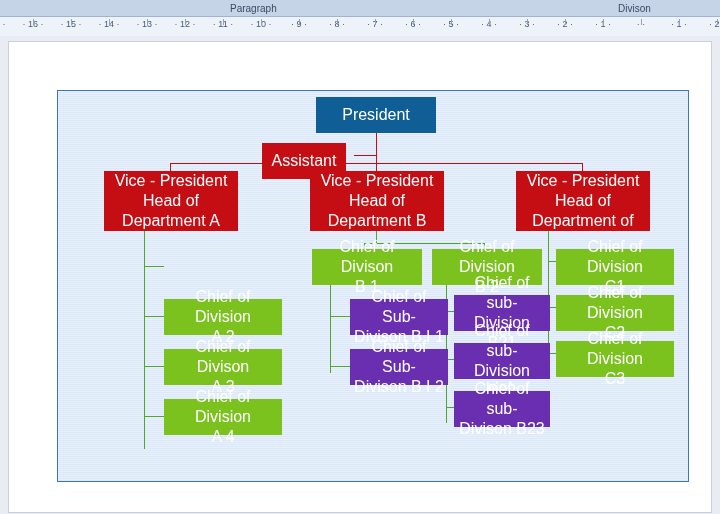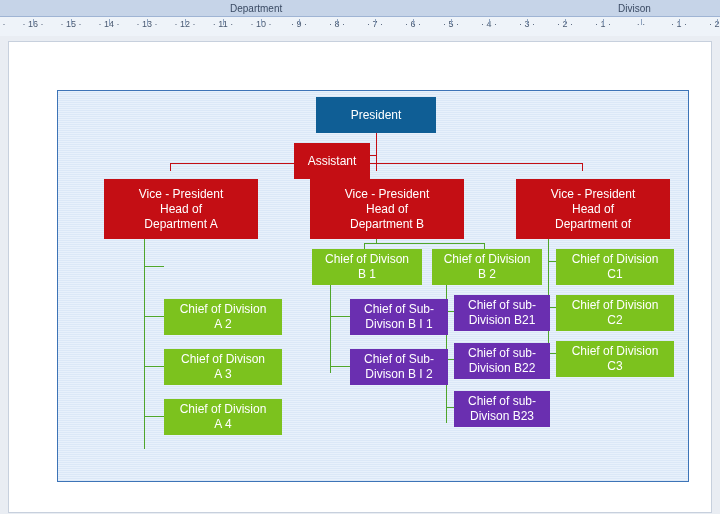--- a/index.html
+++ b/index.html
@@ -14,51 +14,51 @@
   .ruler .ticks{position:absolute;left:0;top:0;height:100%;white-space:nowrap}
   .ruler .tick{display:inline-block;width:38px;text-align:center;font-size:9px;color:#4a5a72;position:relative}
   .ruler .tick::after{content:"";position:absolute;left:50%;top:0;width:1px;height:6px;background:#8ea3c0}
   
   .page-area{position:absolute;left:0;right:0;top:36px;bottom:0;background:#e9edf3;display:flex;justify-content:center}
   .page{margin-top:6px;width:702px;height:470px;background:#fff;box-shadow:0 0 0 1px #c7d0dd;position:relative}
   .drawing{position:absolute;left:48px;top:48px;right:22px;height:390px;border:1px solid #3d74b7;
     background:repeating-linear-gradient(0deg,#dbe8f7 0,#dbe8f7 1px,#e8f1fb 1px,#e8f1fb 2px),
                repeating-linear-gradient(90deg,#dbe8f7 0,#dbe8f7 1px,#e8f1fb 1px,#e8f1fb 2px)}
   
-  .node{position:absolute;display:flex;align-items:center;justify-content:center;text-align:center;line-height:1.25;padding:18px 4px;box-sizing:border-box;font-size:12px}
+  .node{position:absolute;display:flex;align-items:center;justify-content:center;text-align:center;line-height:1.25;padding:18px 4px;box-sizing:border-box;font-size:16px}
   .blue{background:#0f5e95}
   .red{background:#c40e14}
   .green{background:#7cc21e}
   .purple{background:#6a2fb0}
   
   .h,.v{position:absolute;background:#4fa62b}
   .h{height:1px}
   .v{width:1px}
   .rconn{background:#c40e14}
   
   .pres{left:258px;top:6px;width:120px;height:30px}
-  .asst{left:236px;top:52px;width:76px;height:24px}
-  .vp{top:88px;width:154px;height:60px}
+  .asst{left:204px;top:52px;width:84px;height:24px}
+  .vp{top:80px;width:134px;height:60px}
   .vpA{left:46px}
   .vpB{left:252px}
   .vpC{left:458px}
   .divA{left:106px;width:118px;height:34px}
   .divB{left:254px;width:110px;height:34px}
   .divB2{left:374px;width:110px;height:34px}
   .divC{left:498px;width:118px;height:28px}
   .subB1{left:292px;width:98px;height:34px}
   .subB2{left:396px;width:96px;height:34px}
 </style>
 </head>
 <body>
 
 <div class="app">
 
   <div class="titlebar">
-    <span class="tbl tb-para">Department</span>
+    <span class="tbl tb-para">Paragraph</span>
     <span class="tbl tb-styles">Divison</span>
   </div>
 
   <div class="ruler">
     <div class="ticks" id="ruler-ticks" style="left: -24px;"><span class="tick">· 17 ·</span><span class="tick">· 16 ·</span><span class="tick">· 15 ·</span><span class="tick">· 14 ·</span><span class="tick">· 13 ·</span><span class="tick">· 12 ·</span><span class="tick">· 11 ·</span><span class="tick">· 10 ·</span><span class="tick">· 9 ·</span><span class="tick">· 8 ·</span><span class="tick">· 7 ·</span><span class="tick">· 6 ·</span><span class="tick">· 5 ·</span><span class="tick">· 4 ·</span><span class="tick">· 3 ·</span><span class="tick">· 2 ·</span><span class="tick">· 1 ·</span><span class="tick">·  ·</span><span class="tick">· 1 ·</span><span class="tick">· 2 ·</span></div>
   </div>
 
   <div class="page-area">
     <div class="page">
       <div class="drawing">

